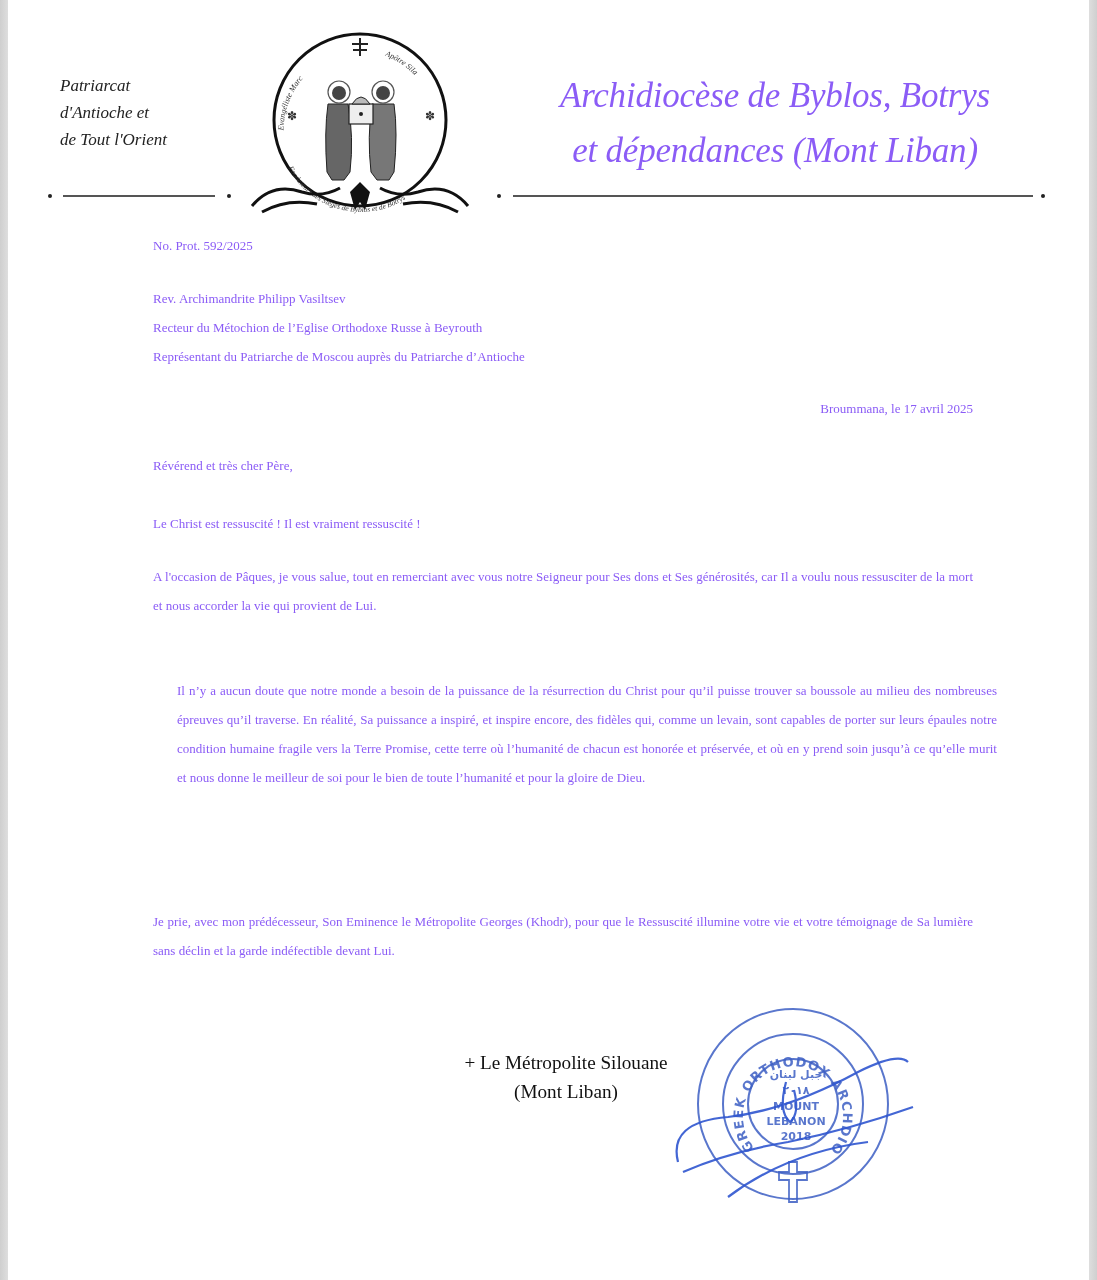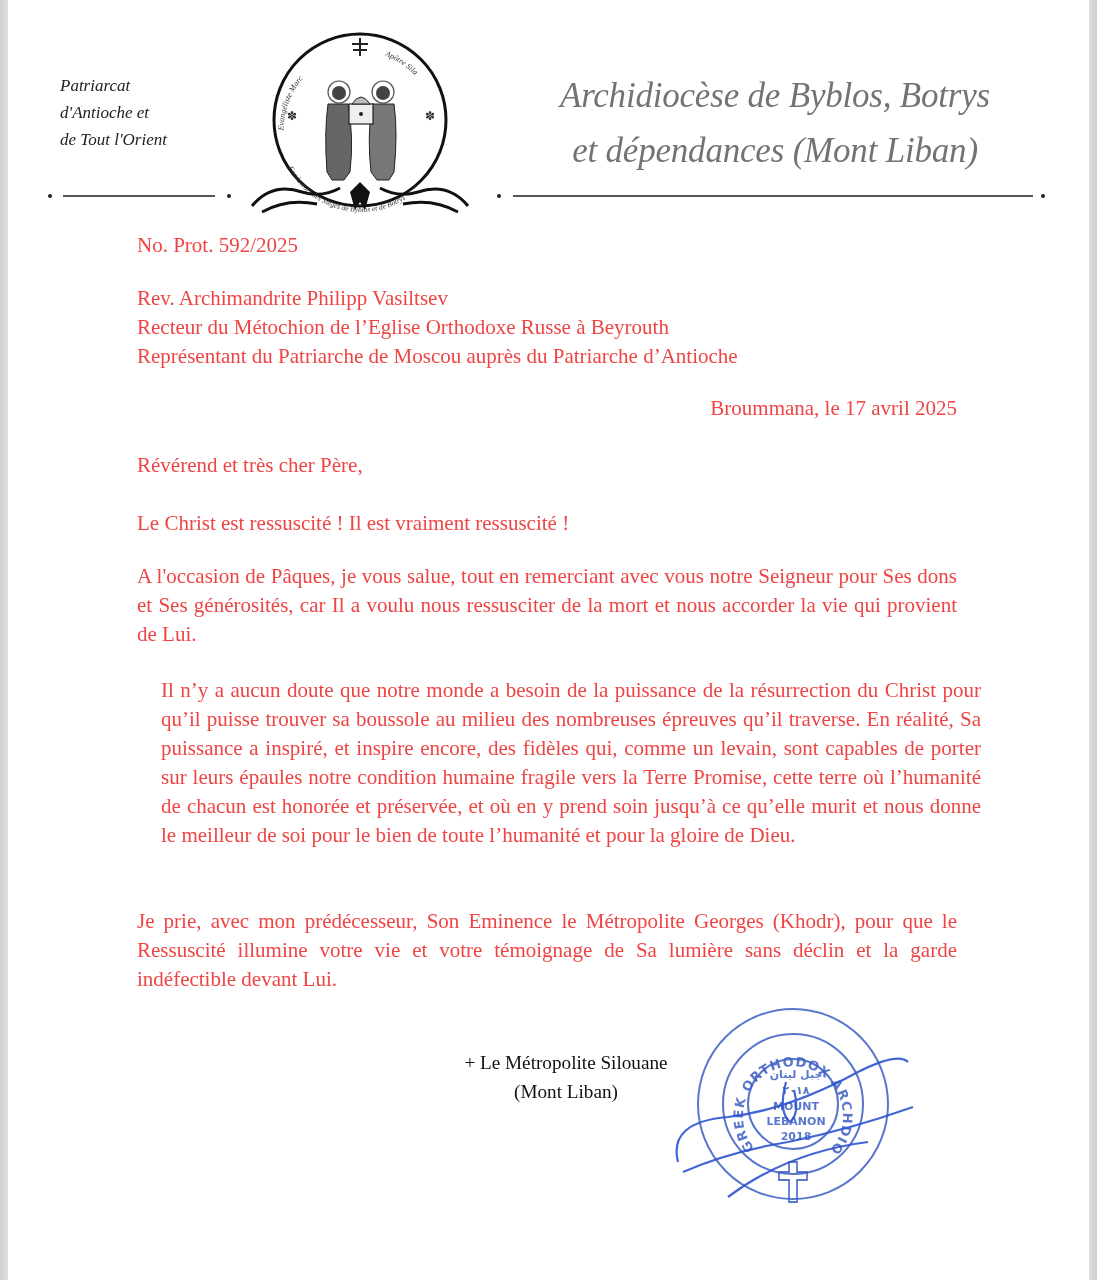--- a/index.html
+++ b/index.html
@@ -12,28 +12,28 @@
 
     .patriarcat {
       position: absolute; left: 60px; top: 72px; width: 170px;
       font-style: italic; font-size: 17px; line-height: 27px; color: #222;
     }
 
     .logo { position: absolute; left: 232px; top: 22px; width: 256px; height: 200px; }
 
     .archdiocese {
       position: absolute; left: 520px; top: 68px; width: 510px;
-      text-align: center; font-style: italic; font-size: 35px; line-height: 55px; color: #737373;
+      text-align: center; font-style: italic; font-size: 35px; line-height: 55px; color: #8b5cf6;
       letter-spacing: -0.2px;
     }
 
     .sep-line { position: absolute; height: 2px; background: #555; top: 195px; }
     .sep-dot { position: absolute; width: 4px; height: 4px; border-radius: 50%; background: #222; top: 194px; }
 
-    .text { position: absolute; left: 137px; width: 820px; font-size: 21px; line-height: 29px; color: #ef4444; }
+    .text { position: absolute; left: 153px; width: 820px; font-size: 13px; line-height: 29px; color: #8b5cf6; }
     .prot { top: 231px; }
     .recipient { top: 284px; }
     .date { top: 394px; text-align: right; }
     .salutation { top: 451px; }
     .greeting { top: 509px; }
     .para { text-align: justify; }
     .p1 { top: 562px; }
     .p2 { top: 676px; margin-left: 24px; }
     .p3 { top: 907px; }
 

